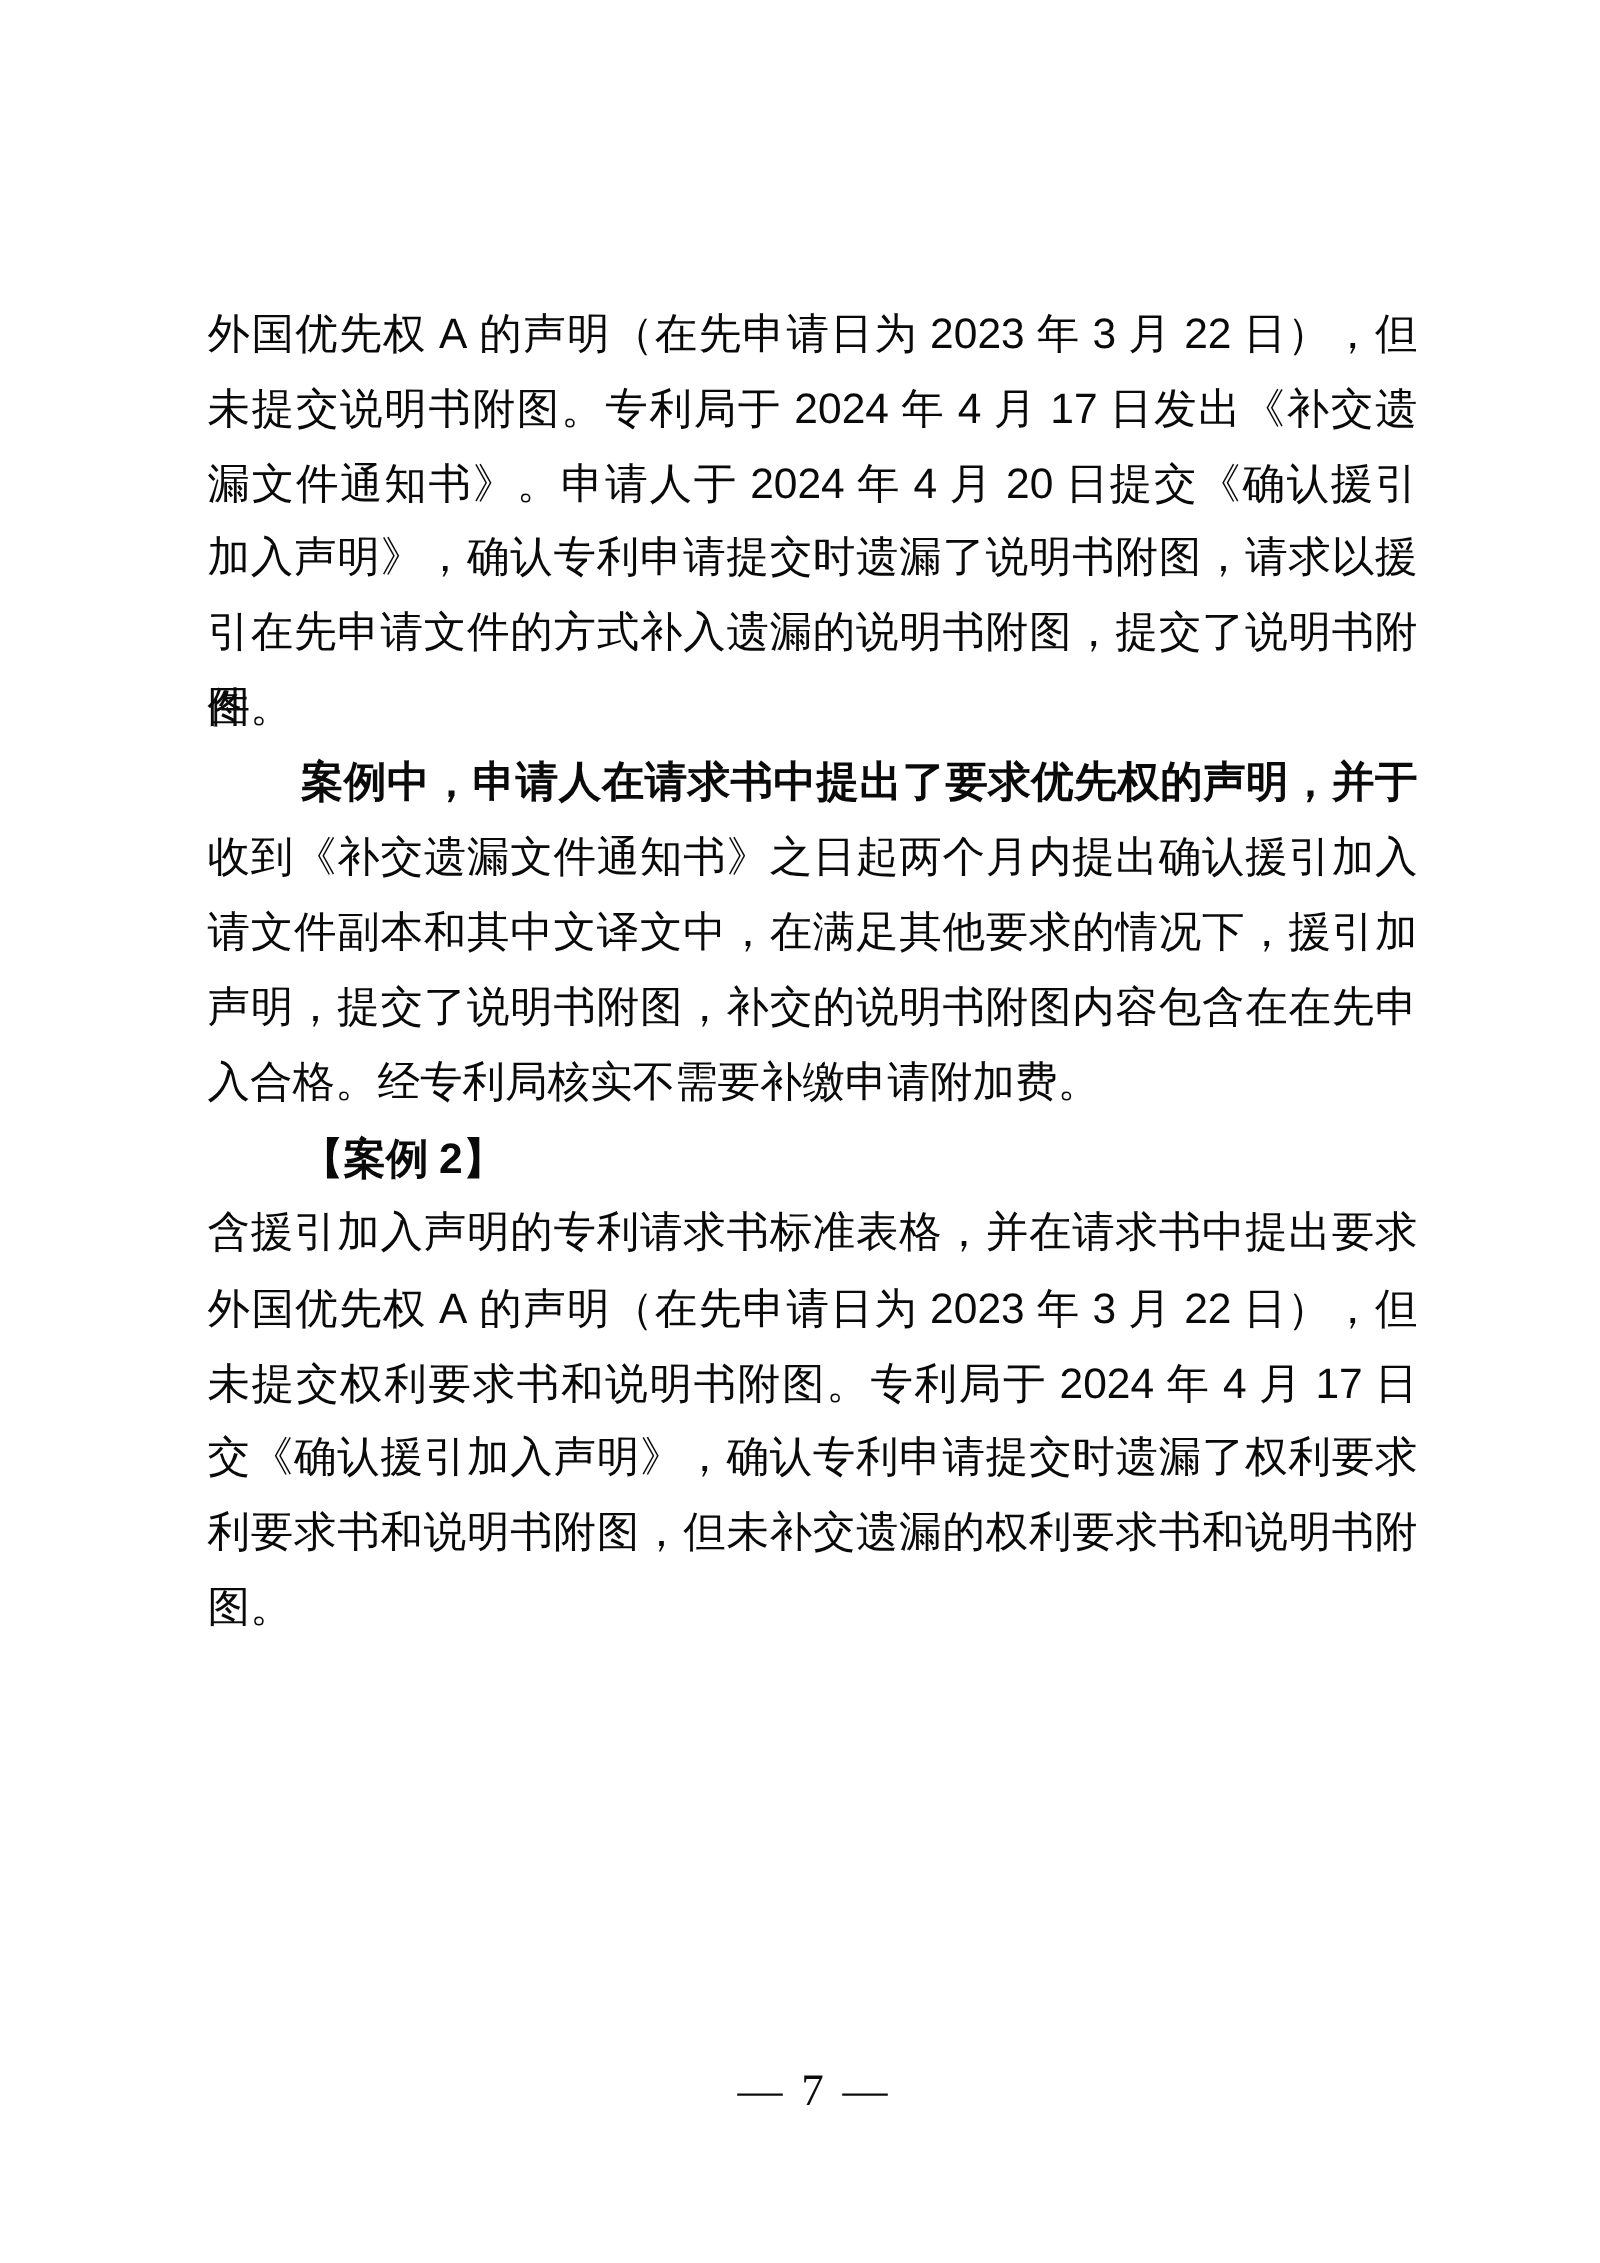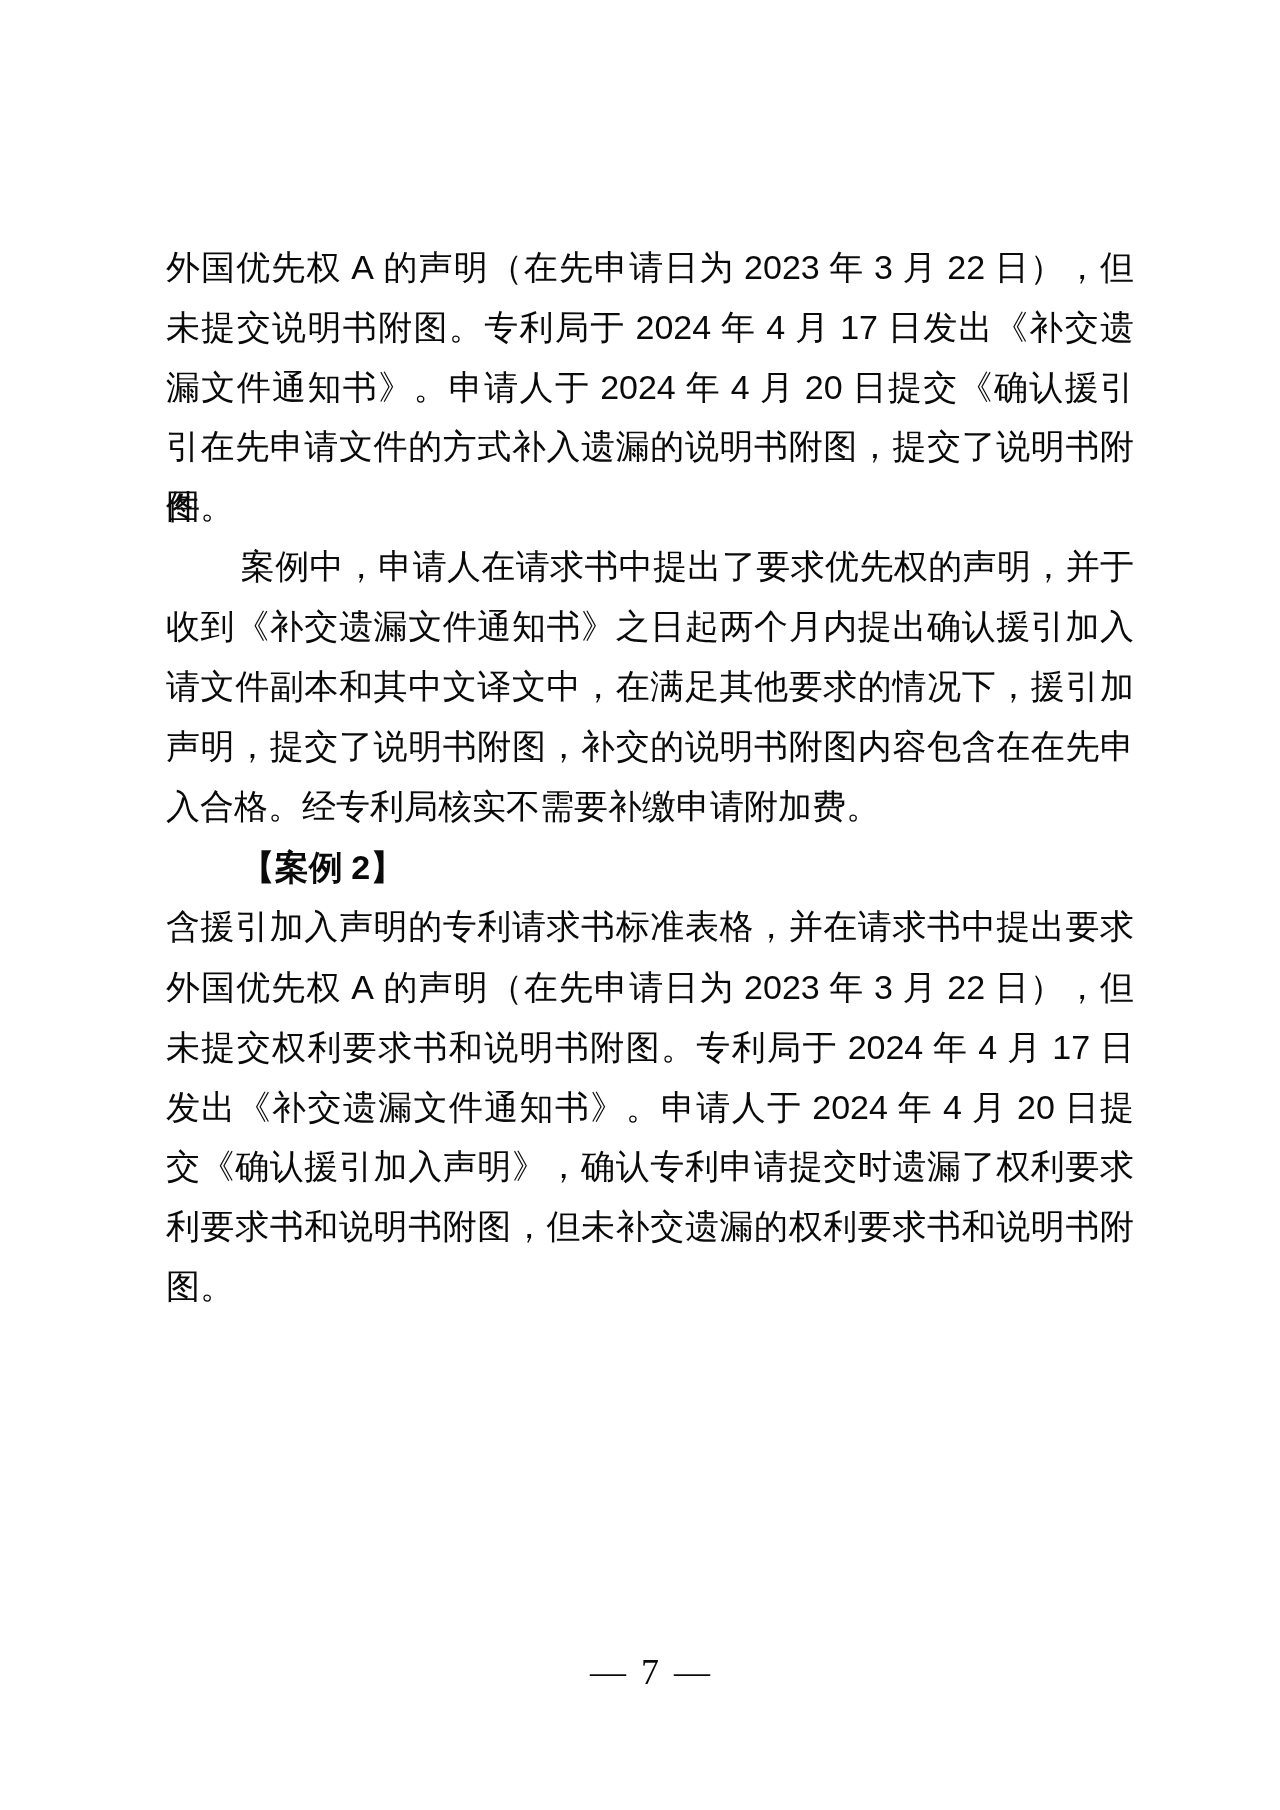--- a/index.html
+++ b/index.html
@@ -37,20 +37,21 @@
     text-align: justify;
     text-align-last: justify;
     overflow: visible;
   }
   .line.para-last {
     text-align: left;
     text-align-last: left;
   }
   .line.indent {
     text-indent: 2.2em;
+    font-weight: bold;
   }
   .paragraph.heading .line {
     font-weight: bold;
   }
   .latin {
     font-family: "Liberation Sans", "DejaVu Sans", sans-serif;
   }
   .footer {
     position: absolute;
     left: 166px;
@@ -65,38 +66,38 @@
 </style>
 </head>
 <body>
 
 <div class="page">
   <div class="doc-body" id="doc-content">
       <div class="paragraph">
         <div class="line">外国优先权 <span class="latin">A</span> 的声明（在先申请日为 <span class="latin">2023</span> 年 <span class="latin">3</span> 月 <span class="latin">22</span> 日），但</div>
         <div class="line">未提交说明书附图。专利局于 <span class="latin">2024</span> 年 <span class="latin">4</span> 月 <span class="latin">17</span> 日发出《补交遗</div>
         <div class="line">漏文件通知书》。申请人于 <span class="latin">2024</span> 年 <span class="latin">4</span> 月 <span class="latin">20</span> 日提交《确认援引</div>
+        <div class="line">加入声明》，确认专利申请提交时遗漏了说明书附图，请求以援</div>
         <div class="line">引在先申请文件的方式补入遗漏的说明书附图，提交了说明书附图</div>
         <div class="line para-last">件。</div>
       </div>
       <div class="paragraph">
         <div class="line indent">案例中，申请人在请求书中提出了要求优先权的声明，并于</div>
         <div class="line">收到《补交遗漏文件通知书》之日起两个月内提出确认援引加入</div>
         <div class="line">请文件副本和其中文译文中，在满足其他要求的情况下，援引加</div>
         <div class="line">声明，提交了说明书附图，补交的说明书附图内容包含在在先申</div>
         <div class="line para-last">入合格。经专利局核实不需要补缴申请附加费。</div>
       </div>
       <div class="paragraph heading">
         <div class="line indent para-last">【案例 <span class="latin">2</span>】</div>
       </div>
       <div class="paragraph">
         <div class="line">含援引加入声明的专利请求书标准表格，并在请求书中提出要求</div>
         <div class="line">外国优先权 <span class="latin">A</span> 的声明（在先申请日为 <span class="latin">2023</span> 年 <span class="latin">3</span> 月 <span class="latin">22</span> 日），但</div>
         <div class="line">未提交权利要求书和说明书附图。专利局于 <span class="latin">2024</span> 年 <span class="latin">4</span> 月 <span class="latin">17</span> 日</div>
-        <div class="line">发出《补交遗漏文件通知书》。申请人于 <span class="latin">2024</span> 年 <span class="latin">4</span> 月 <span class="latin">20</span> 日提</div>
         <div class="line">交《确认援引加入声明》，确认专利申请提交时遗漏了权利要求</div>
         <div class="line">利要求书和说明书附图，但未补交遗漏的权利要求书和说明书附</div>
         <div class="line para-last">图。</div>
       </div>
     </div>
   <div class="footer">
     <span>— 7 —</span>
   </div>
 </div>
 

